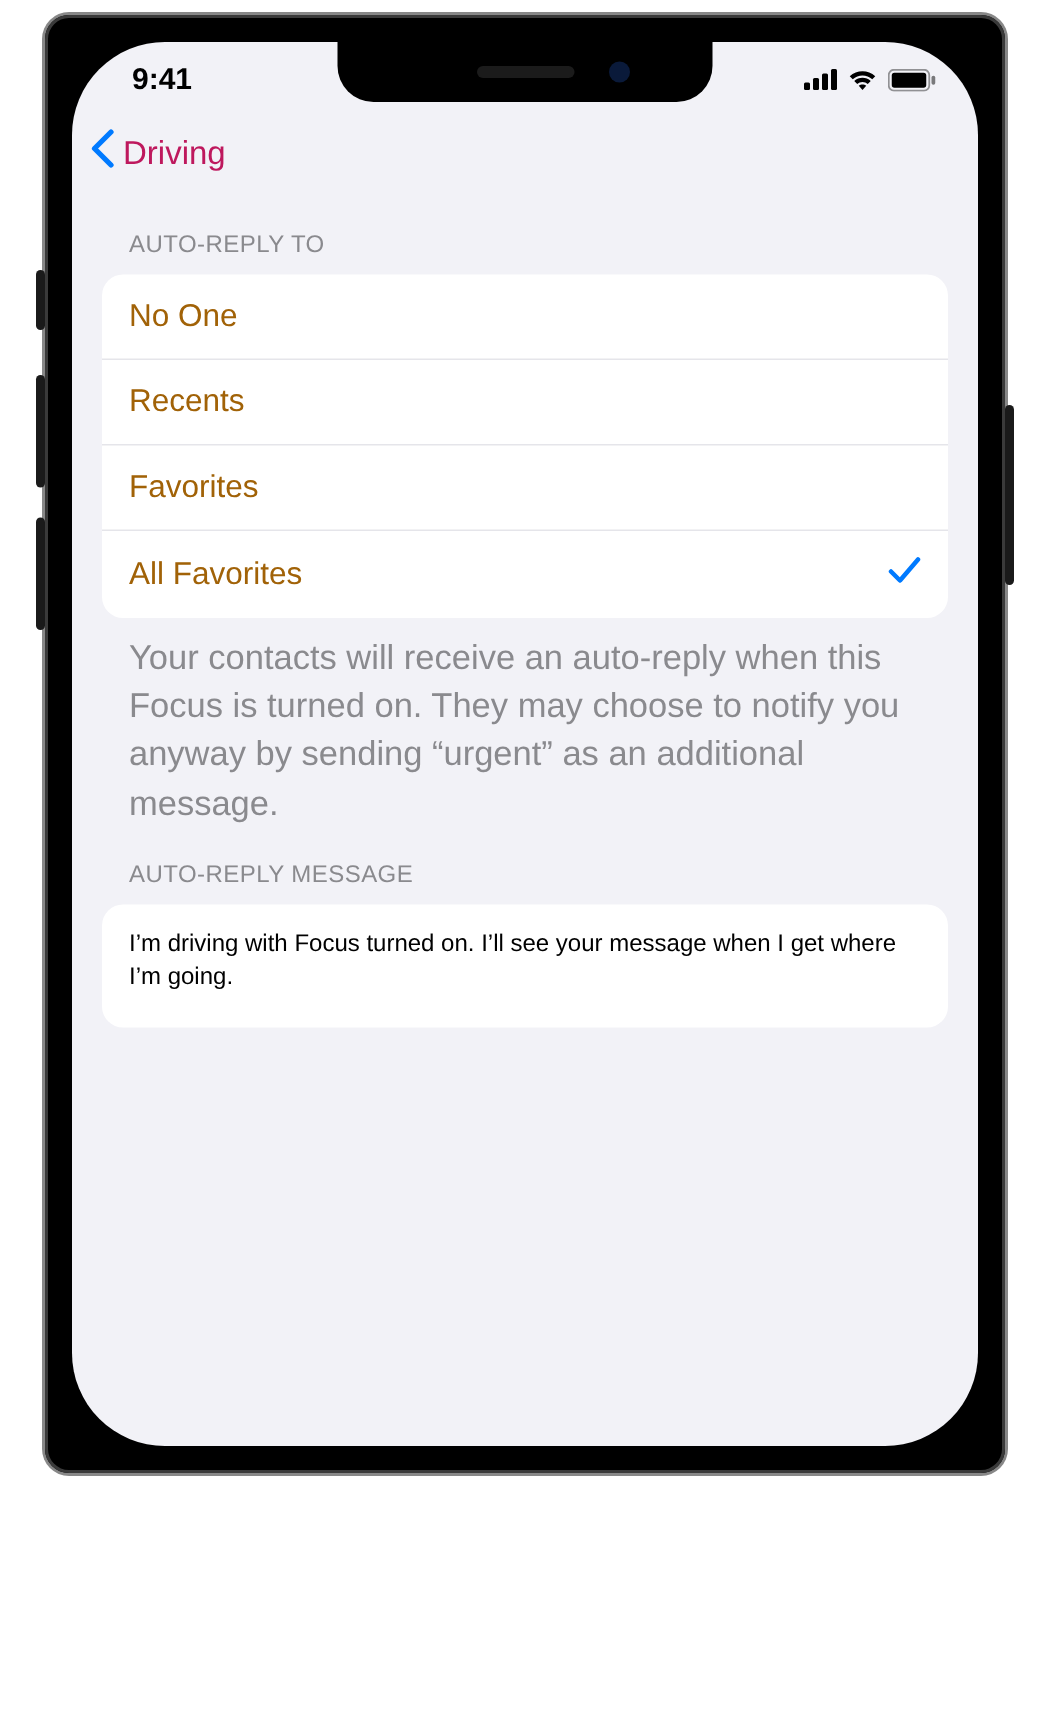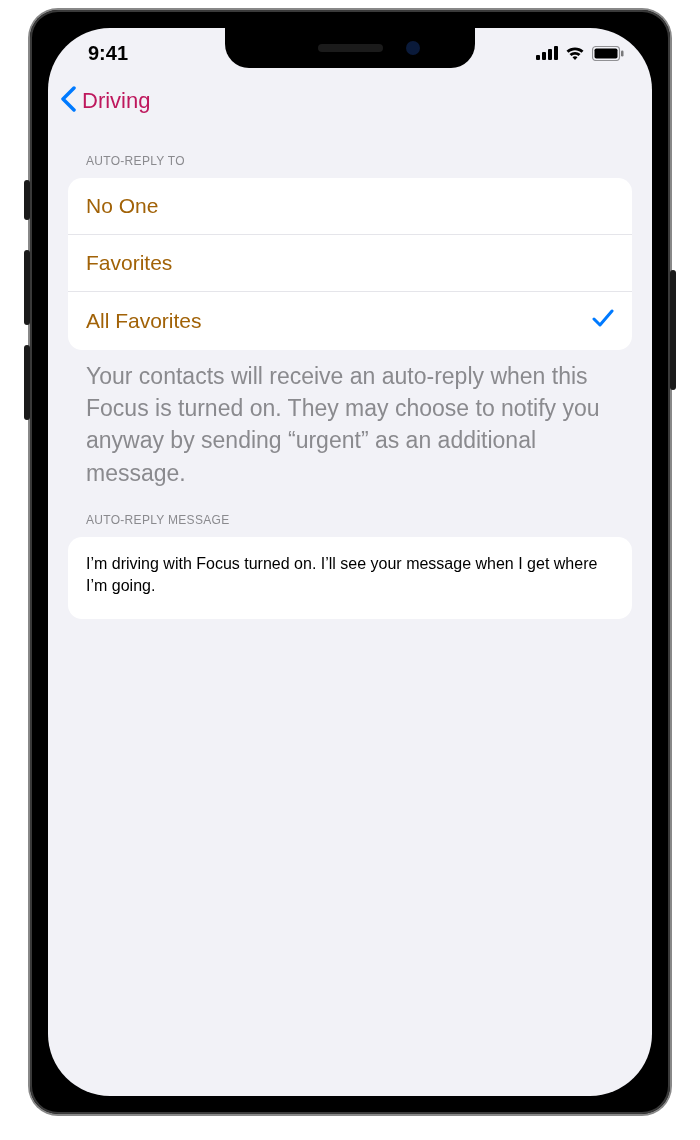--- a/index.html
+++ b/index.html
@@ -12,23 +12,23 @@
       width: 700px;
       height: 1140px;
       background: #ffffff;
       display: flex;
       justify-content: center;
       align-items: flex-start;
       padding-top: 10px;
     }
     .phone-frame {
       width: 640px;
-      height: 1104px;
+      height: 972px;
       background: #000;
-      border-radius: 28px;
+      border-radius: 16px;
       padding: 18px;
       position: relative;
       box-shadow: inset 0 0 0 2px #3a3a3a, 0 0 0 2px #888;
     }
     .side-button {
       position: absolute;
       background: #1a1a1a;
       border-radius: 3px;
     }
     .btn-left-1 { left: -6px; top: 170px; width: 6px; height: 40px; }
@@ -100,21 +100,21 @@
     }
     .back-label {
       color: #be185d;
       font-size: 22px;
       font-weight: 400;
     }
     .content {
       padding: 0 20px;
     }
     .section-header {
-      font-size: 12px;
+      font-size: 16px;
       color: #8a8a8e;
       letter-spacing: 0.3px;
       padding: 24px 18px 10px 18px;
       text-transform: uppercase;
     }
     .list-group {
       background: #fff;
       border-radius: 14px;
       overflow: hidden;
     }
@@ -201,20 +201,23 @@
 
     <div class="content">
 
       <div class="section-header">AUTO-REPLY TO</div>
 
       <div class="list-group">
         <div class="list-item">
           <span>No One</span>
         </div>
         <div class="list-item">
+          <span>Recents</span>
+        </div>
+        <div class="list-item">
           <span>Favorites</span>
         </div>
         <div class="list-item">
           <span>All Favorites</span>
           <span class="checkmark">
             <svg width="22" height="20" viewBox="0 0 22 20">
               <polyline points="2,11 8,17 20,3" fill="none" stroke="#007aff" stroke-width="3" stroke-linecap="round" stroke-linejoin="round"></polyline>
             </svg>
           </span>
         </div>

